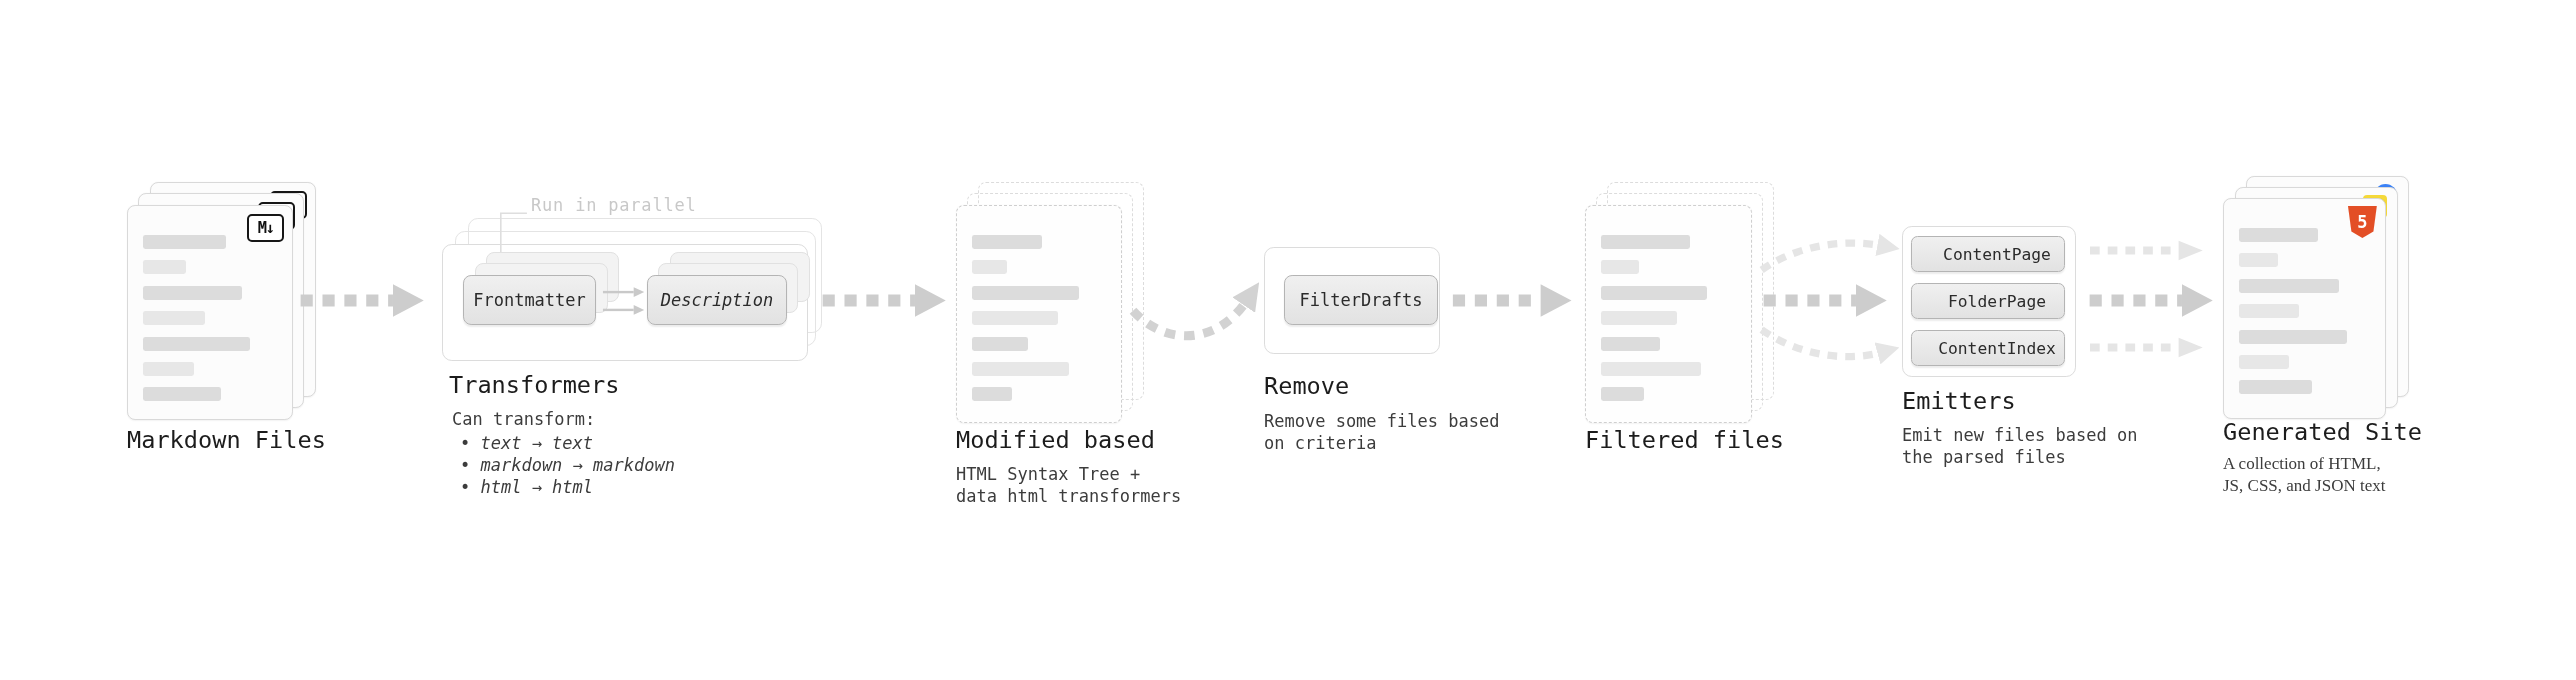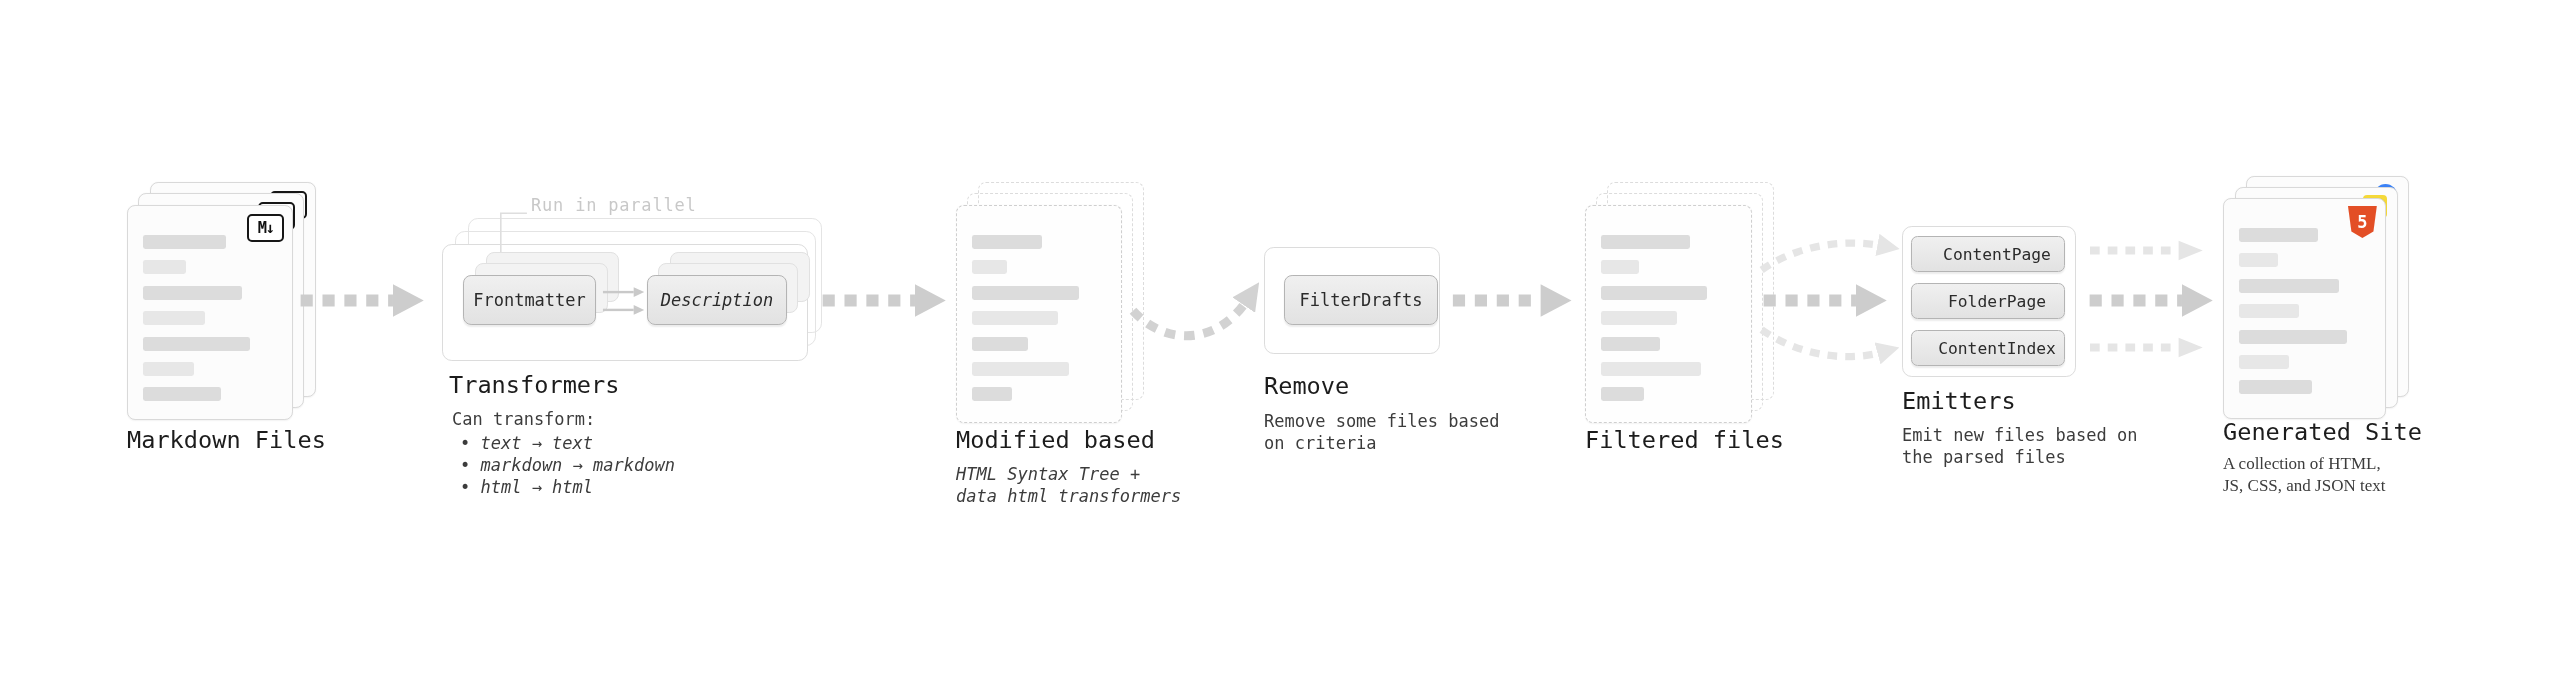--- a/index.html
+++ b/index.html
@@ -130,21 +130,21 @@
           <div class="bar" style="width: 52%;"></div>
           <div class="bar" style="width: 26%;"></div>
           <div class="bar" style="width: 80%;"></div>
           <div class="bar" style="width: 64%;"></div>
           <div class="bar" style="width: 42%;"></div>
           <div class="bar" style="width: 72%;"></div>
           <div class="bar" style="width: 30%;"></div>
         </div>
     </div>
     <div class="title" style="left:956px; top:426px;">Modified based</div>
-    <div class="desc" style="left:956px; top:463px;font-style:italic;">
+    <div class="desc" style="left:956px; top:463px;">
       <div>HTML Syntax Tree +</div>
       <div>data html transformers</div>
     </div>
   </div>
 
   
   <svg class="arr" style="left:1128px; top:280px;" width="138" height="81" viewBox="0 0 170 100">
     <defs>
       <marker id="mk1" markerUnits="userSpaceOnUse" markerWidth="34" markerHeight="34" refX="6" refY="17" orient="auto">
         <path d="M0,0 L34,17 L0,34 Z" fill="#d2d2d2"></path>

